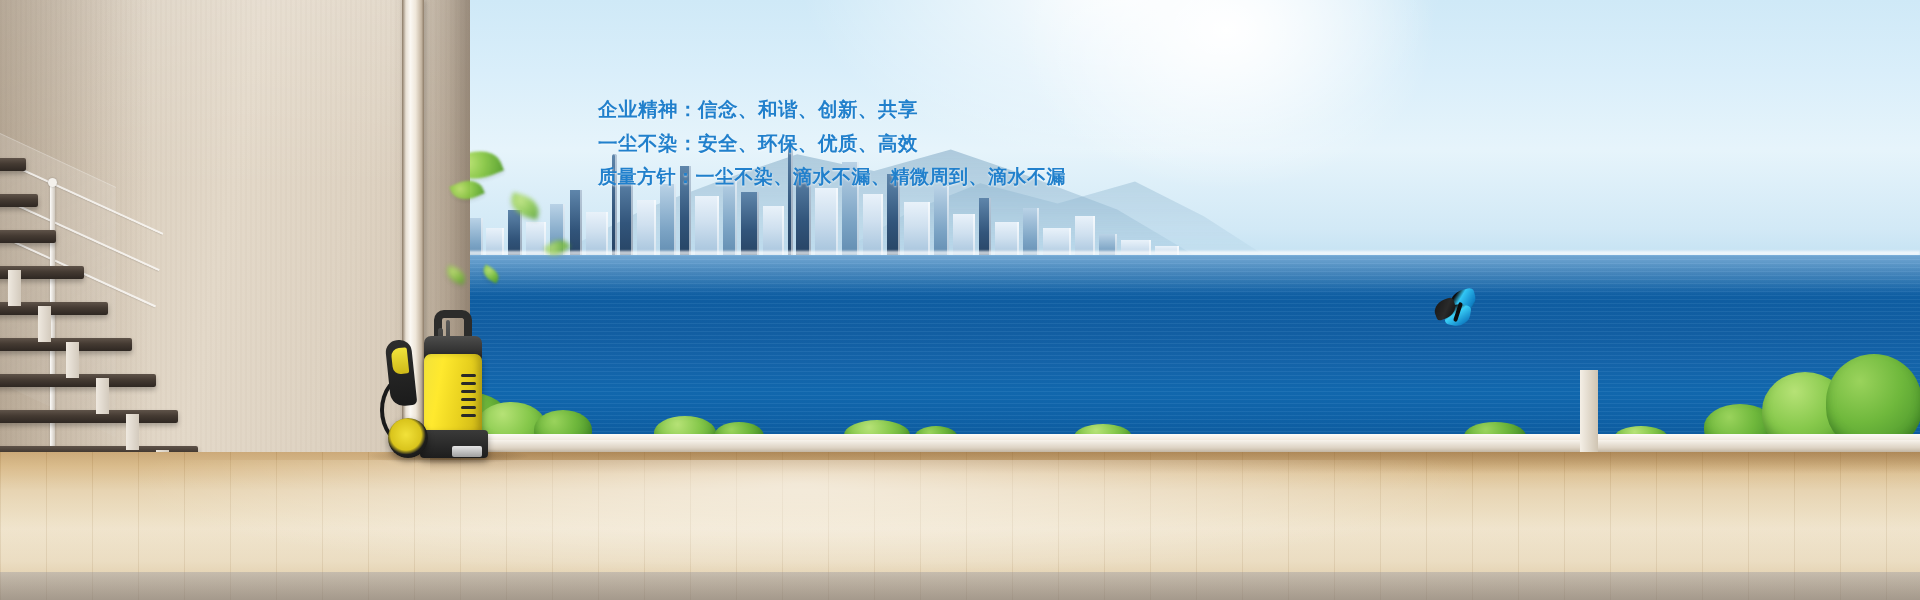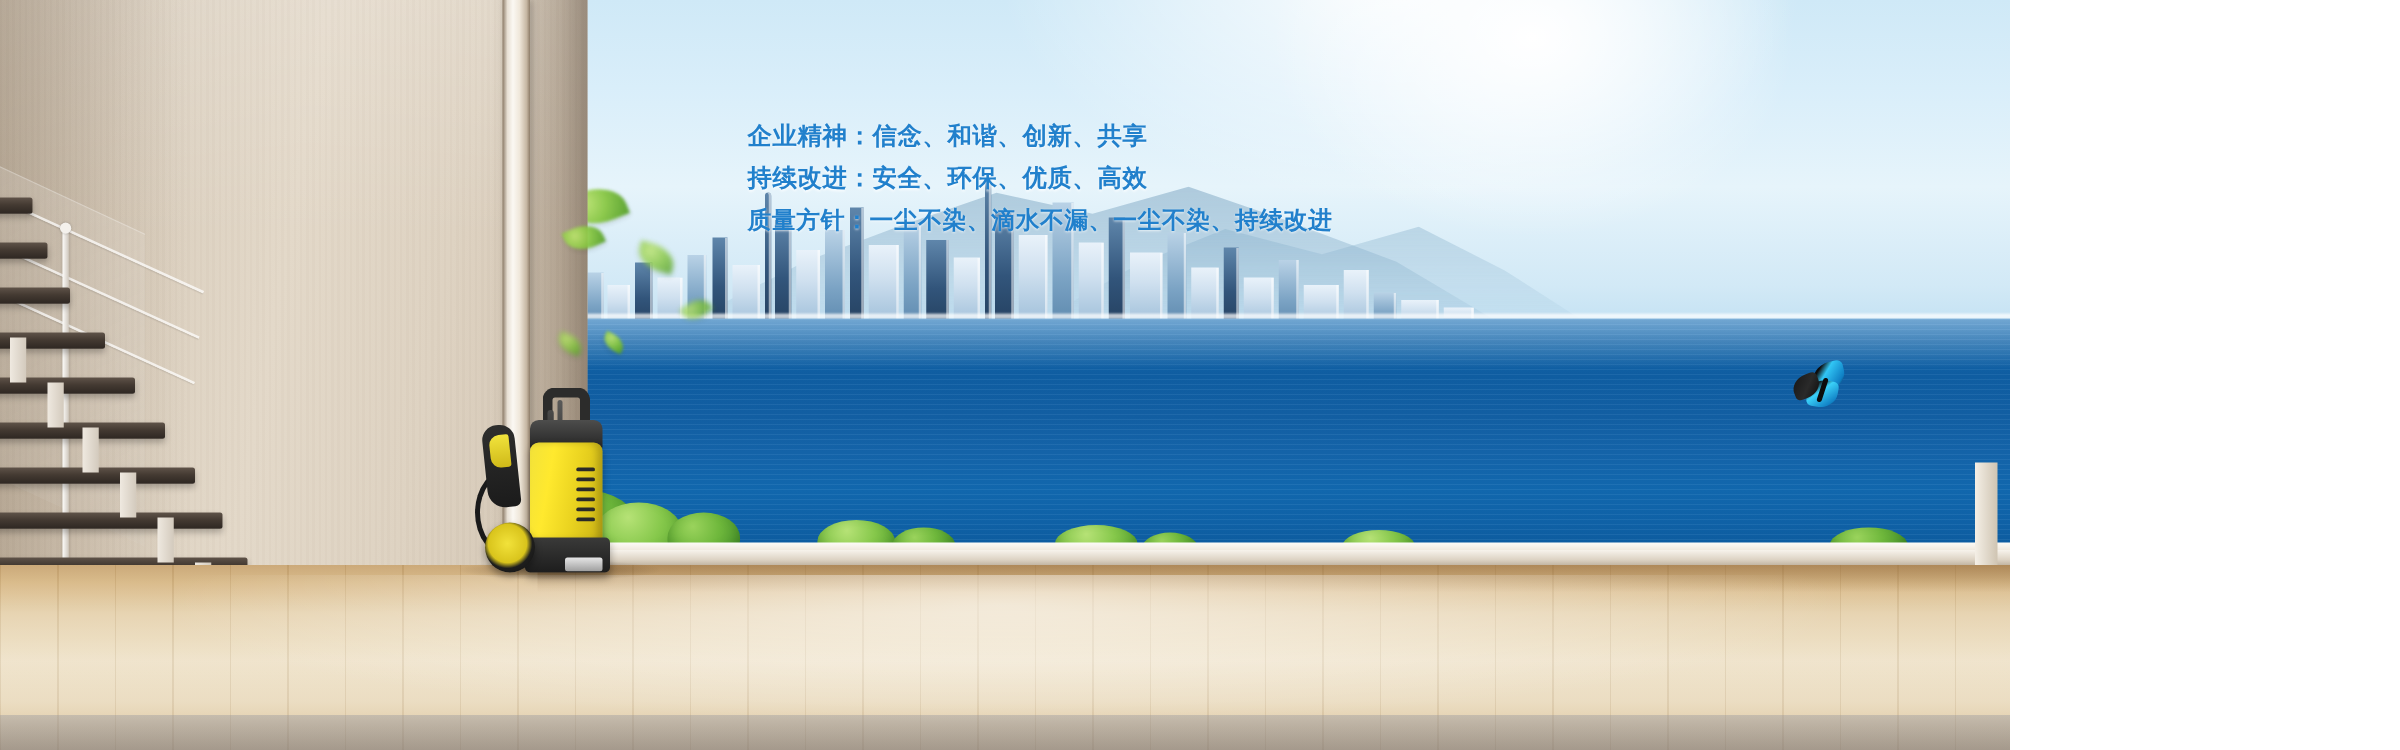--- a/index.html
+++ b/index.html
@@ -1,19 +1,19 @@
 <!DOCTYPE html>
 <html><head>
 <meta charset="utf-8">
 <style>
   * { margin:0; padding:0; box-sizing:border-box; }
   html,body { width:1920px; height:600px; overflow:hidden; background:#fff;
               font-family:"Liberation Sans","DejaVu Sans",sans-serif; }
 
-  .stage { position:relative; width:1608px; height:600px; overflow:hidden; }
+  .stage { position:relative; width:1920px; height:600px; overflow:hidden; }
 
   
   .room-wall{
     position:absolute; left:0; top:0; width:470px; height:452px;
     background:
       linear-gradient(180deg, rgba(255,255,255,.16) 0%, rgba(255,255,255,0) 42%),
       linear-gradient(100deg, #c8bcab 0%, #d9cdbc 22%, #e3d8c8 48%, #ded2c1 72%, #cfc2b0 100%);
   }
   .room-wall:after{
     content:""; position:absolute; inset:0;
@@ -355,22 +355,22 @@
     </div>
 
     <div class="leaf blurA" style="left:40px;  top:150px; width:46px; height:30px; transform:rotate(-22deg);"></div>
     <div class="leaf blurB" style="left:96px;  top:196px; width:30px; height:20px; transform:rotate(16deg);"></div>
     <div class="leaf blurB" style="left:132px; top:240px; width:22px; height:15px; transform:rotate(-38deg);"></div>
     <div class="leaf blurA" style="left:68px;  top:268px; width:18px; height:12px; transform:rotate(28deg);"></div>
   </div>
 
   <div class="slogans">
     <div class="slogan-line l1">企业精神：信念、和谐、创新、共享</div>
-    <div class="slogan-line l2">持续改进：安全、环保、优质、高效</div>
-    <div class="slogan-line l3">质量方针：一尘不染、滴水不漏、一尘不染、持续改进</div>
+    <div class="slogan-line l2">一尘不染：安全、环保、优质、高效</div>
+    <div class="slogan-line l3">质量方针：一尘不染、滴水不漏、精微周到、滴水不漏</div>
   </div>
 
   <div class="room-wall"></div>
   <div class="wall-vignette-left"></div>
 
   <div class="stairs">
     <div class="rail-glass"></div>
     <div class="rail-line" style="left:-4px;  top:24px;  width:190px;"></div>
     <div class="rail-line" style="left:-4px;  top:62px;  width:186px;"></div>
     <div class="rail-line" style="left:-4px;  top:100px; width:182px;"></div>

